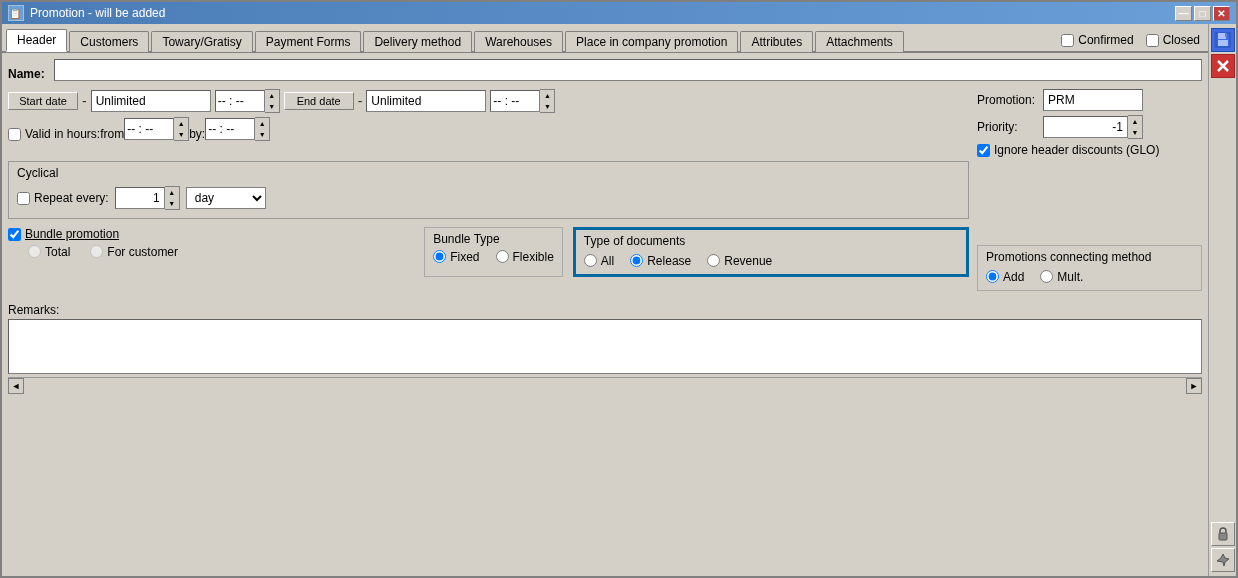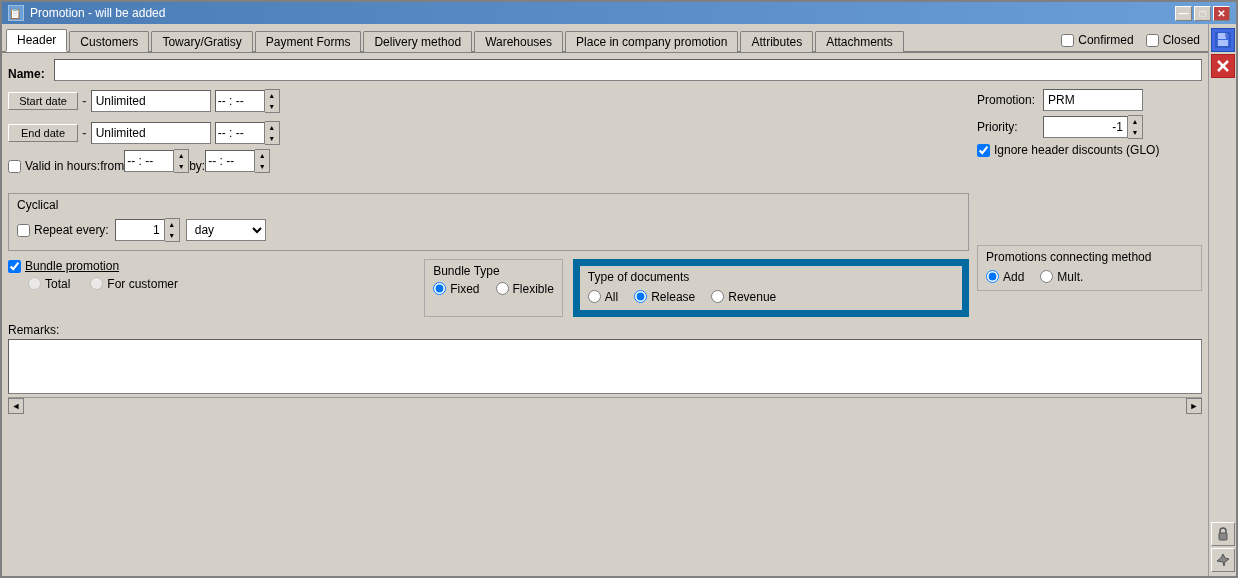--- a/index.html
+++ b/index.html
@@ -426,21 +426,21 @@
 
     .right-col {
       width: 225px;
       display: flex;
       flex-direction: column;
       gap: 4px;
     }
 
     .form-section {
       display: flex;
-      flex-direction: column;
+      flex-direction: row;
       gap: 4px;
     }
 
     .bottom-row {
       display: flex;
       gap: 10px;
       margin-top: 4px;
     }
 
     .bundle-left {
@@ -455,21 +455,21 @@
       padding: 4px 8px 6px 8px;
       display: inline-block;
       margin-left: 10px;
     }
 
     .doc-right {
       flex: 1;
     }
 
     .doc-box {
-      border: 7px solid #0369a1;
+      border: 3px solid #0369a1;
       padding: 4px 8px 6px 8px;
     }
 
     .connect-box {
       border: 1px solid #aaa;
       padding: 4px 8px 6px 8px;
       margin-bottom: 6px;
     }
 
     .remarks-full {

